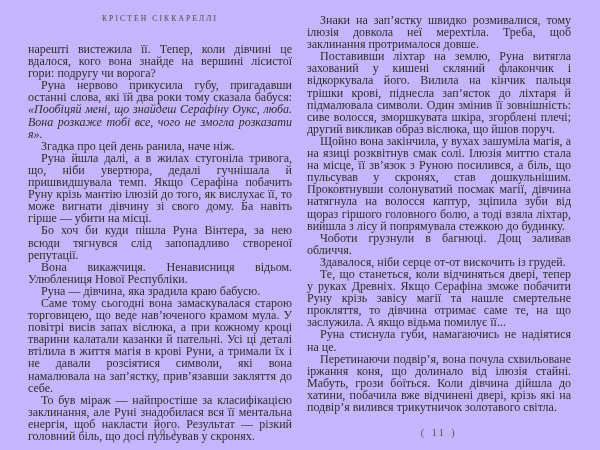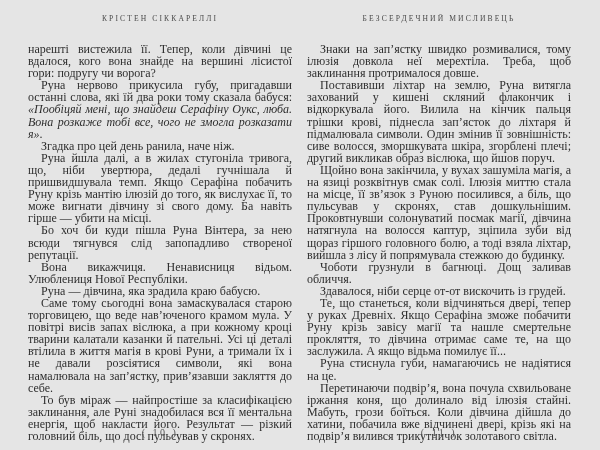--- a/index.html
+++ b/index.html
@@ -11,21 +11,21 @@
     width: 600px;
     height: 450px;
     position: relative;
     overflow: hidden;
     font-family: "Liberation Serif", "DejaVu Serif", serif;
     color: #2e2e2e;
   }
   .book-spread {
     position: absolute;
     inset: 0;
-    background: #e5e5e5;
+    background: #c4b5fd;
   }
   .page {
     position: absolute;
     top: 14px;
     width: 264px;
     height: 424px;
   }
   .page-left  { left: 28px; }
   .page-right { left: 307px; }
   .running-header {
@@ -80,21 +80,20 @@
         <p class="para indent"><span>Бо хоч би куди пішла Руна Вінтера, за нею всюди тягнувся слід запопадливо створеної репутації.</span></p>
         <p class="para indent"><span>Вона викажчиця. Ненависниця відьом. Улюблениця Нової Республіки.</span></p>
         <p class="para indent"><span>Руна — дівчина, яка зрадила краю бабусю.</span></p>
         <p class="para indent"><span>Саме тому сьогодні вона замаскувалася старою торговицею, що веде нав’юченого крамом мула. У повітрі висів запах віслюка, а при кожному кроці тварини калатали казанки й пательні. Усі ці деталі втілила в життя магія в крові Руни, а тримали їх і не давали розсіятися символи, які вона намалювала на зап’ястку, прив’язавши закляття до себе.</span></p>
         <p class="para indent"><span>То був міраж — найпростіше за класифікацією заклинання, але Руні знадобилася вся її ментальна енергія, щоб накласти його. Результат — різкий головний біль, що досі пульсував у скронях.</span></p>
       </div>
     <div class="page-number">( 10 )</div>
   </div>
 
   <div class="page page-right">
-    <div class="running-header">БЕЗСЕРДЕЧНИЙ МИСЛИВЕЦЬ</div>
     <div class="text-body">
         <p class="para indent"><span>Знаки на зап’ястку швидко розмивалися, тому ілюзія довкола неї мерехтіла. Треба, щоб заклинання протрималося довше.</span></p>
         <p class="para indent"><span>Поставивши ліхтар на землю, Руна витягла захований у кишені скляний флакончик і відкоркувала його. Вилила на кінчик пальця трішки крові, піднесла зап’ясток до ліхтаря й підмалювала символи. Один змінив її зовнішність: сиве волосся, зморшкувата шкіра, згорблені плечі; другий викликав образ віслюка, що йшов поруч.</span></p>
         <p class="para indent"><span>Щойно вона закінчила, у вухах зашуміла магія, а на язиці розквітнув смак солі. Ілюзія миттю стала на місце, її зв’язок з Руною посилився, а біль, що пульсував у скронях, став дошкульнішим. Проковтнувши солонуватий посмак магії, дівчина натягнула на волосся каптур, зціпила зуби від щораз гіршого головного болю, а тоді взяла ліхтар, вийшла з лісу й попрямувала стежкою до будинку.</span></p>
         <p class="para indent"><span>Чоботи грузнули в багнюці. Дощ заливав обличчя.</span></p>
         <p class="para indent"><span>Здавалося, ніби серце от-от вискочить із грудей.</span></p>
         <p class="para indent"><span>Те, що станеться, коли відчиняться двері, тепер у руках Древніх. Якщо Серафіна зможе побачити Руну крізь завісу магії та нашле смертельне прокляття, то дівчина отримає саме те, на що заслужила. А якщо відьма помилує її...</span></p>
         <p class="para indent"><span>Руна стиснула губи, намагаючись не надіятися на це.</span></p>
         <p class="para indent"><span>Перетинаючи подвір’я, вона почула схвильоване іржання коня, що долинало від ілюзія стайні. Мабуть, грози боїться. Коли дівчина дійшла до хатини, побачила вже відчинені двері, крізь які на подвір’я вилився трикутничок золотавого світла.</span></p>
       </div>

